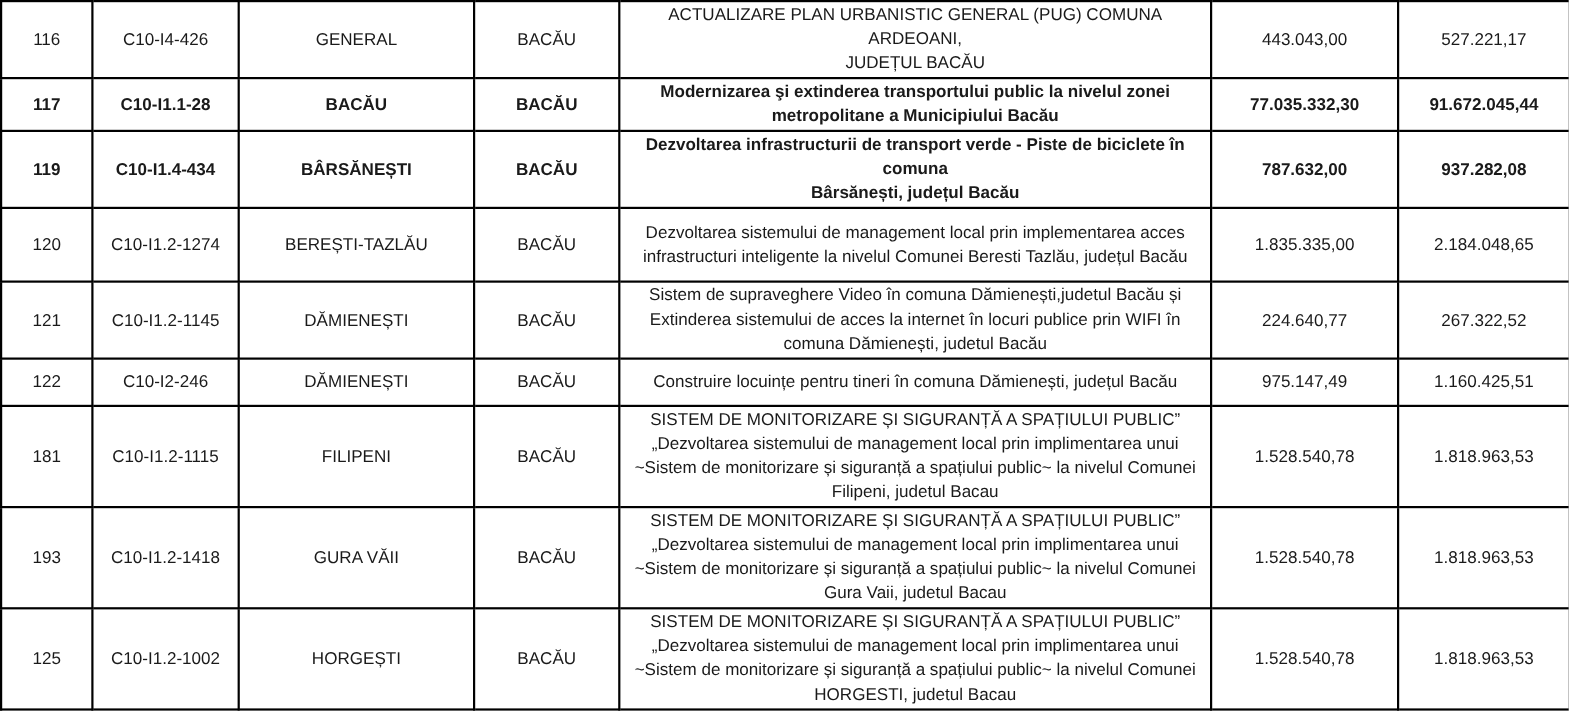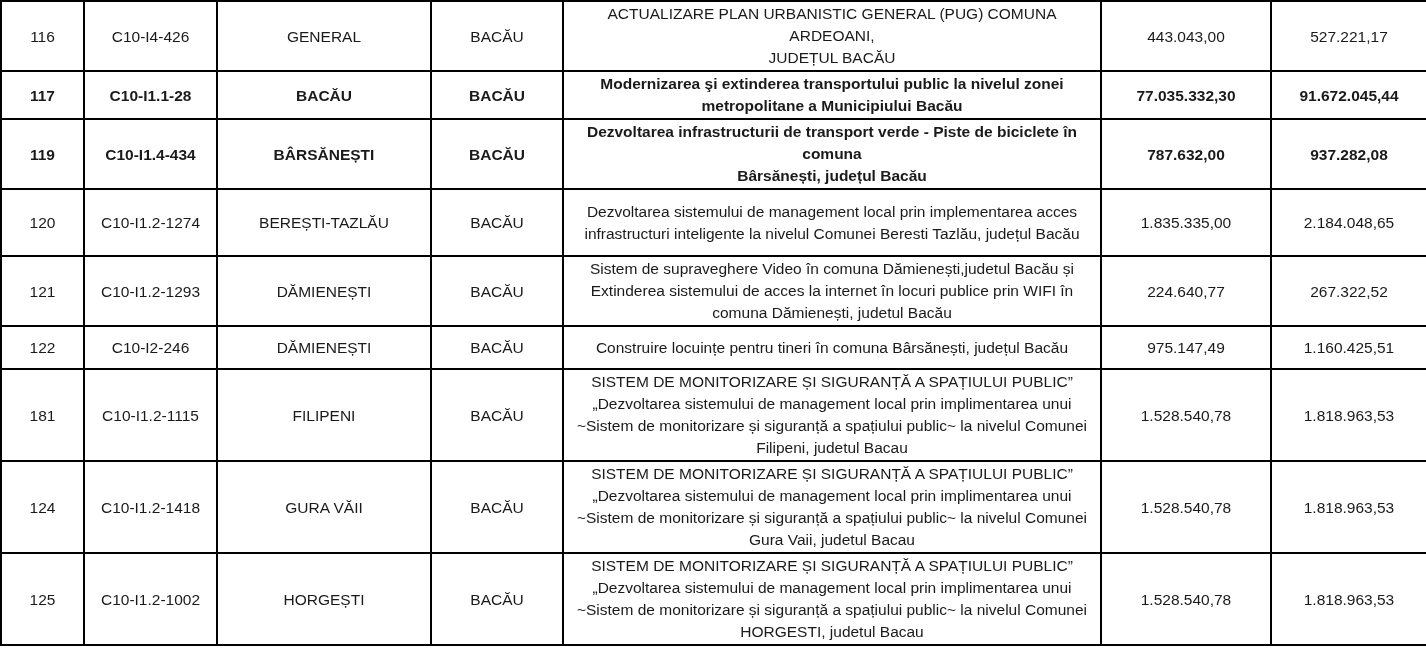--- a/index.html
+++ b/index.html
@@ -85,52 +85,52 @@
         <td data-name="cell-project-code">C10-I1.2-1274</td>
         <td data-name="cell-commune">BEREȘTI-TAZLĂU</td>
         <td data-name="cell-county">BACĂU</td>
         <td data-name="cell-project-description" class="desc">Dezvoltarea sistemului de management local prin implementarea acces
 infrastructuri inteligente la nivelul Comunei Beresti Tazlău, județul Bacău</td>
         <td data-name="cell-amount-1">1.835.335,00</td>
         <td data-name="cell-amount-2">2.184.048,65</td>
       </tr>
       <tr data-name="table-row" style="height: 70px;">
         <td data-name="cell-row-number">121</td>
-        <td data-name="cell-project-code">C10-I1.2-1293</td>
+        <td data-name="cell-project-code">C10-I1.2-1145</td>
         <td data-name="cell-commune">DĂMIENEȘTI</td>
         <td data-name="cell-county">BACĂU</td>
         <td data-name="cell-project-description" class="desc">Sistem de supraveghere Video în comuna Dămienești,judetul Bacău și
 Extinderea sistemului de acces la internet în locuri publice prin WIFI în
 comuna Dămienești, judetul Bacău</td>
         <td data-name="cell-amount-1">224.640,77</td>
         <td data-name="cell-amount-2">267.322,52</td>
       </tr>
       <tr data-name="table-row" style="height: 43px; margin-left: 32px;">
         <td data-name="cell-row-number">122</td>
         <td data-name="cell-project-code">C10-I2-246</td>
         <td data-name="cell-commune">DĂMIENEȘTI</td>
         <td data-name="cell-county">BACĂU</td>
-        <td data-name="cell-project-description" class="desc">Construire locuințe pentru tineri în comuna Bârsănești, județul Bacău</td>
+        <td data-name="cell-project-description" class="desc">Construire locuințe pentru tineri în comuna Dămienești, județul Bacău</td>
         <td data-name="cell-amount-1">975.147,49</td>
         <td data-name="cell-amount-2">1.160.425,51</td>
       </tr>
       <tr data-name="table-row" style="height: 92px;">
         <td data-name="cell-row-number">181</td>
         <td data-name="cell-project-code">C10-I1.2-1115</td>
         <td data-name="cell-commune">FILIPENI</td>
         <td data-name="cell-county">BACĂU</td>
         <td data-name="cell-project-description" class="desc">SISTEM DE MONITORIZARE ȘI SIGURANȚĂ A SPAȚIULUI PUBLIC”
 „Dezvoltarea sistemului de management local prin implimentarea unui
 ~Sistem de monitorizare și siguranță a spațiului public~ la nivelul Comunei
 Filipeni, judetul Bacau</td>
         <td data-name="cell-amount-1">1.528.540,78</td>
         <td data-name="cell-amount-2">1.818.963,53</td>
       </tr>
       <tr data-name="table-row" style="height: 90px;">
-        <td data-name="cell-row-number">124</td>
+        <td data-name="cell-row-number">193</td>
         <td data-name="cell-project-code">C10-I1.2-1418</td>
         <td data-name="cell-commune">GURA VĂII</td>
         <td data-name="cell-county">BACĂU</td>
         <td data-name="cell-project-description" class="desc">SISTEM DE MONITORIZARE ȘI SIGURANȚĂ A SPAȚIULUI PUBLIC”
 „Dezvoltarea sistemului de management local prin implimentarea unui
 ~Sistem de monitorizare și siguranță a spațiului public~ la nivelul Comunei
 Gura Vaii, judetul Bacau</td>
         <td data-name="cell-amount-1">1.528.540,78</td>
         <td data-name="cell-amount-2">1.818.963,53</td>
       </tr>

